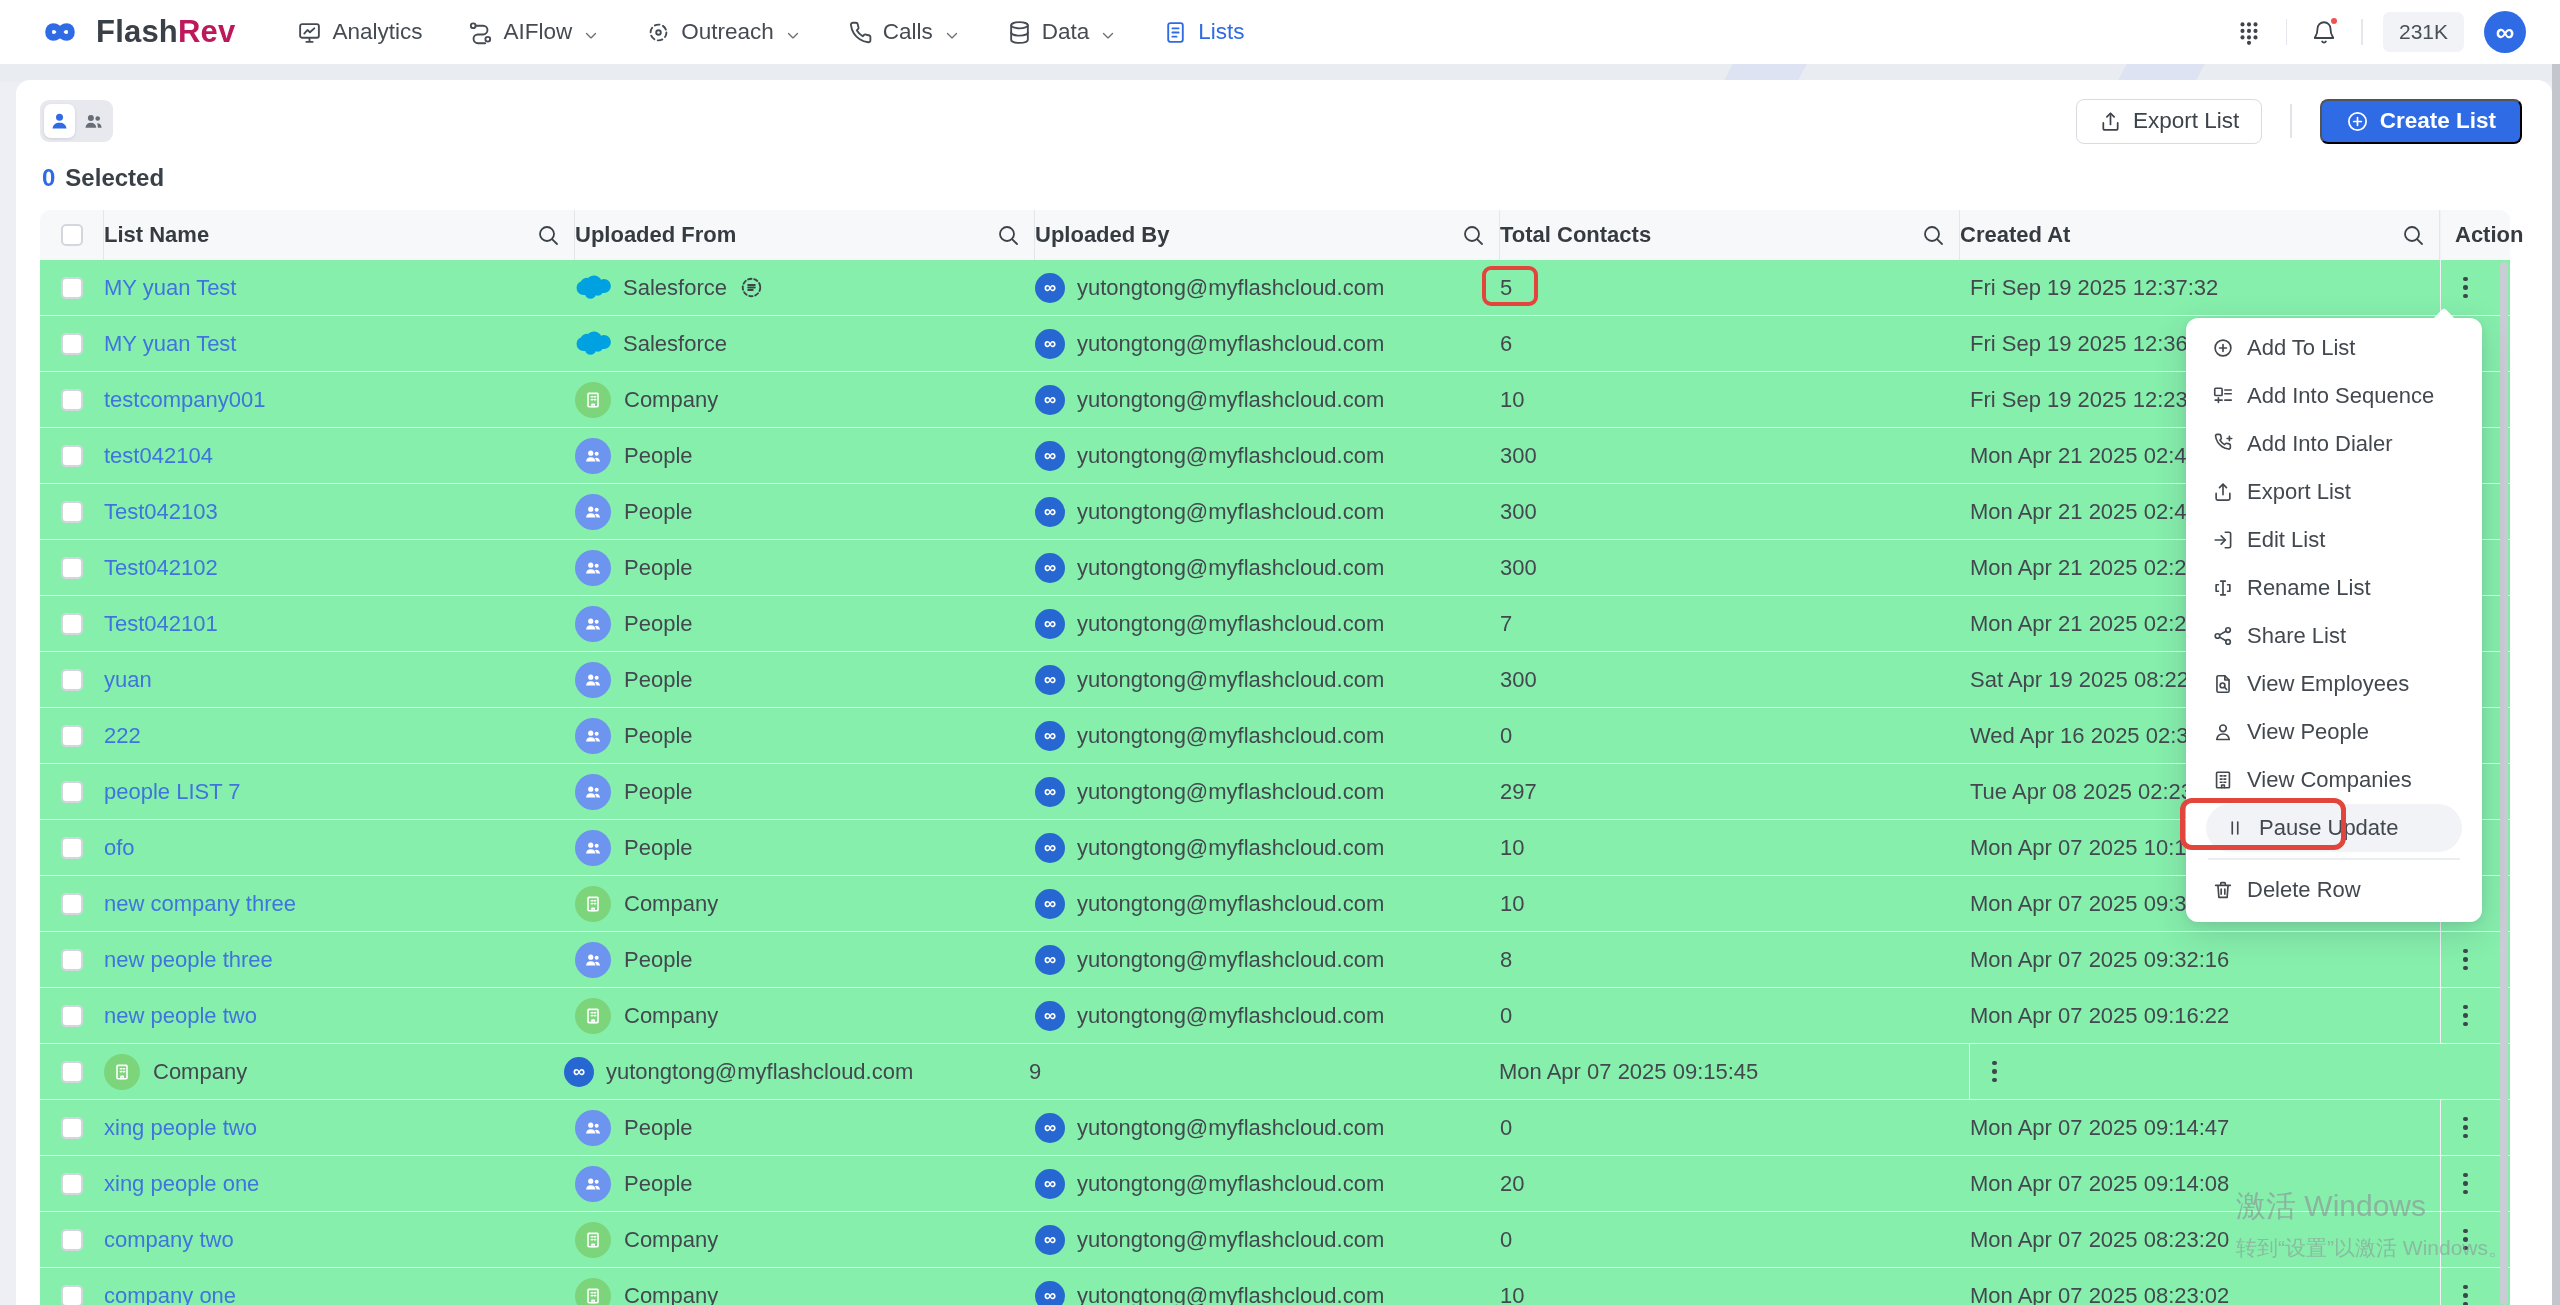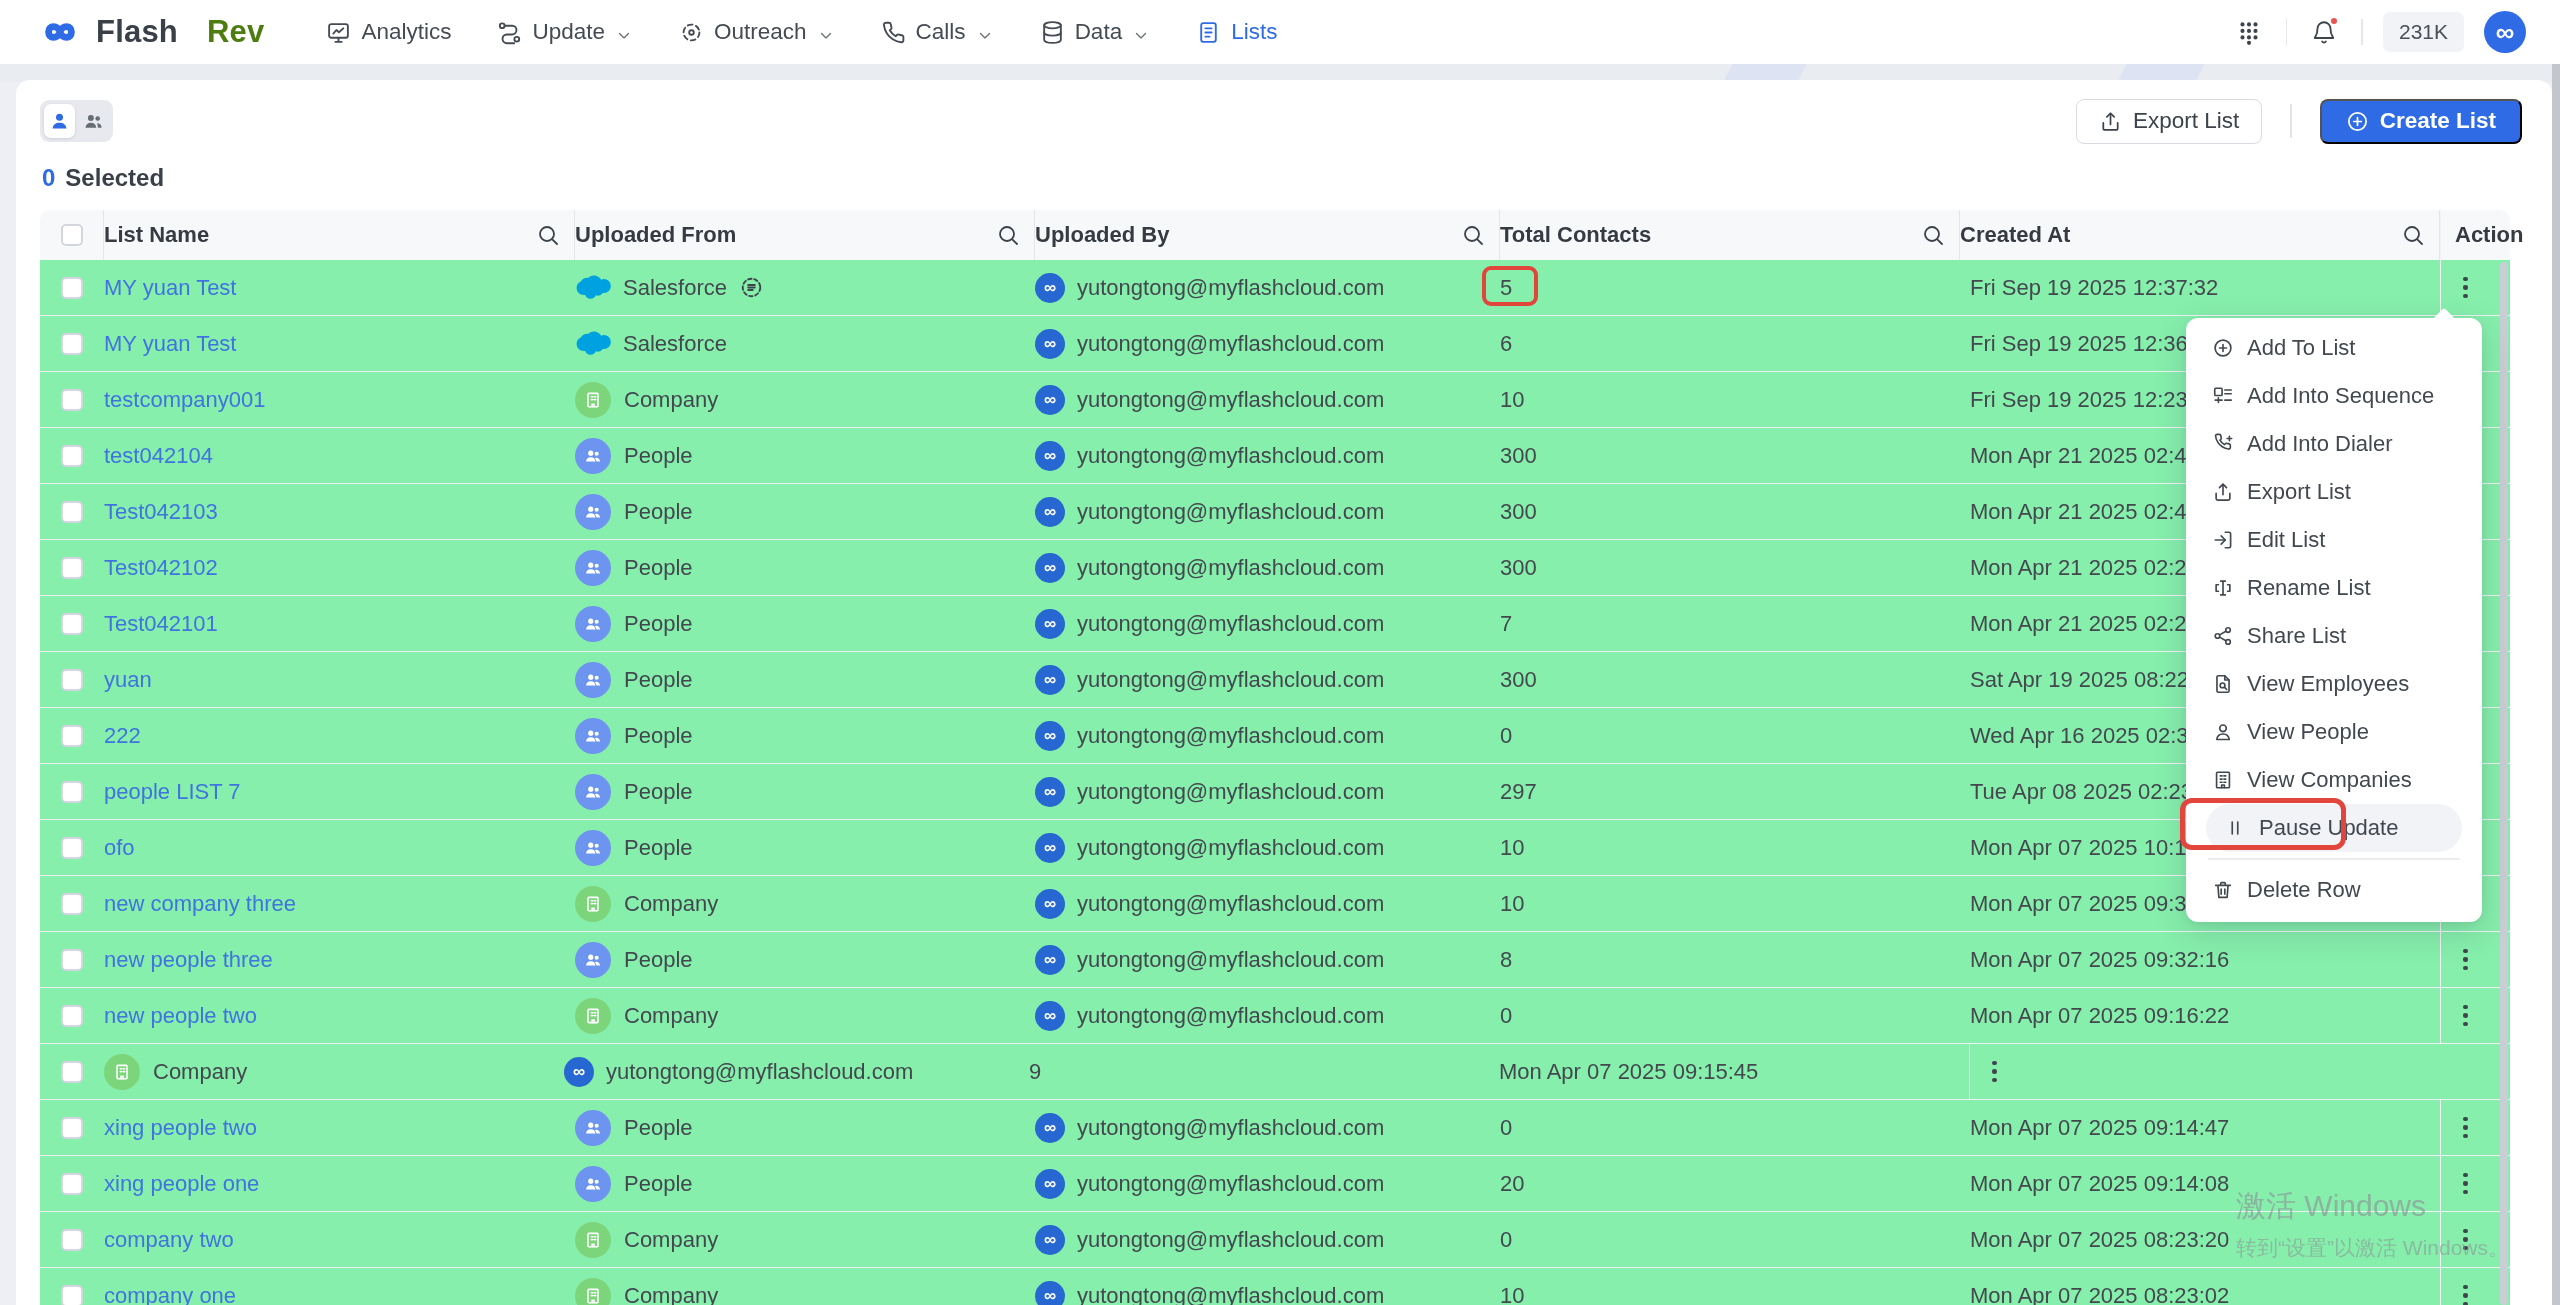--- a/index.html
+++ b/index.html
@@ -3,21 +3,21 @@
 <meta charset="utf-8">
 <style>
   * { margin:0; padding:0; box-sizing:border-box; }
   html,body { width:2560px; height:1305px; overflow:hidden; }
   body { font-family:"Liberation Sans", sans-serif; background:#edeff4; position:relative; color:#43484f; }
 
   
   .navbar { position:absolute; left:0; top:0; width:2560px; height:64px; background:#fff; display:flex; align-items:center; padding:0 34px; z-index:20; }
   .brand { display:flex; align-items:center; gap:10px; cursor:pointer; }
   .brand-text { font-size:31px; font-weight:800; letter-spacing:.2px; color:#3a4047; }
-  .brand-text .rev { color:#4d7c0f;margin-left:29px; }
+  .brand-text .rev { color:#be185d; }
   .nav-menu { display:flex; align-items:center; gap:46px; margin-left:62px; }
   .nav-item { display:flex; align-items:center; gap:10px; font-size:22.5px; color:#454b53; cursor:pointer; white-space:nowrap; }
   .nav-item svg { width:25px; height:25px; }
   .nav-item.active { color:#2e6be5; }
   .nav-item .chev { width:18px; height:18px; opacity:.8; }
   .nav-right { margin-left:auto; display:flex; align-items:center; gap:20px; }
   .nav-right .vdiv { width:1.5px; height:26px; background:#e4e7eb; }
   .icon-btn { width:34px; height:34px; display:flex; align-items:center; justify-content:center; cursor:pointer; color:#3e444c; position:relative; }
   .icon-btn svg { width:26px; height:26px; }
   .bell-dot { position:absolute; top:1px; right:2px; width:10px; height:10px; border-radius:50%; background:#ef5350; border:2px solid #fff; }
@@ -122,21 +122,21 @@
         <span>Analytics</span>
       </div>
       <div class="nav-item">
         <span style="display:flex">
           <svg viewBox="0 0 24 24" fill="none" stroke="currentColor" stroke-width="1.8" stroke-linecap="round" stroke-linejoin="round">
             <circle cx="5" cy="5.5" r="2.3"></circle>
             <circle cx="19" cy="18.5" r="2.3"></circle>
             <path d="M7.4 5.5h7.1a4.2 4.2 0 0 1 0 8.4H9.5a4.2 4.2 0 0 0 0 8.4h7"></path>
           </svg>
         </span>
-        <span>Update</span>
+        <span>AIFlow</span>
         <span class="chev" style="display:flex">
           <svg viewBox="0 0 24 24" fill="none" stroke="currentColor" stroke-width="1.8" stroke-linecap="round" stroke-linejoin="round">
             <path d="M6 9.2l6 6 6-6"></path>
           </svg>
         </span>
       </div>
       <div class="nav-item">
         <span style="display:flex">
           <svg viewBox="0 0 24 24" fill="none" stroke="currentColor" stroke-width="1.8" stroke-linecap="round" stroke-linejoin="round">
             <circle cx="12" cy="12" r="7.6" stroke-dasharray="4.6 3.4"></circle>

